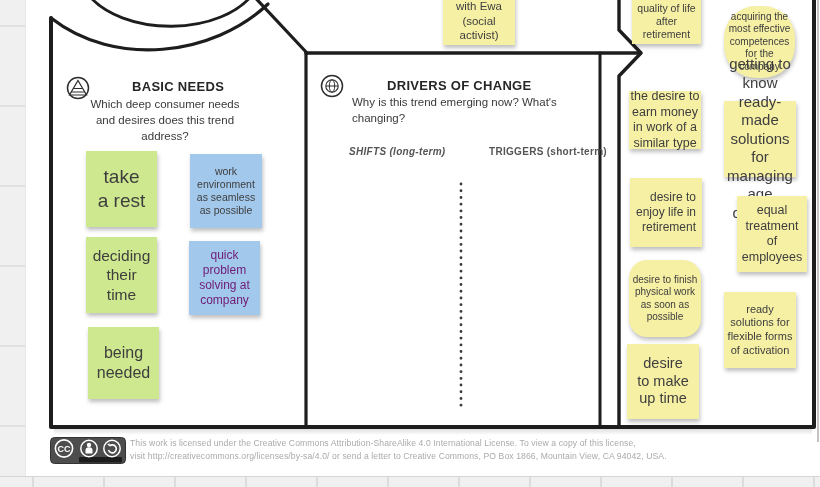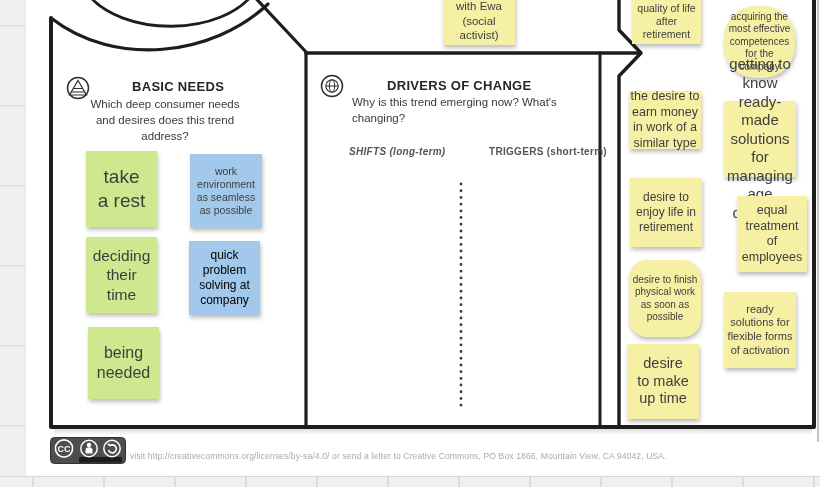--- a/index.html
+++ b/index.html
@@ -88,21 +88,21 @@
 company</div>
       <div class="sticky" style="left: 629px; top: 76px; width: 72px; height: 58px; font-size: 12.5px; background: rgb(246, 240, 165); color: rgb(62, 62, 62); margin-top: 15px;">the desire to
 earn money
 in work of a
 similar type</div>
       <div class="sticky" style="left: 724px; top: 101px; width: 72px; height: 76px; font-size: 15px; background: rgb(246, 240, 165); color: rgb(62, 62, 62);">getting to know
 ready-made
 solutions for
 managing age
 diversity</div>
-      <div class="sticky" style="left: 630px; top: 178px; width: 72px; height: 69px; font-size: 12px; background: rgb(246, 240, 165); color: rgb(62, 62, 62);">desire to
+      <div class="sticky" style="left: 630px; top: 178px; width: 72px; height: 69px; font-size: 12px; background: rgb(246, 240, 165); color: rgb(62, 62, 62); text-align: right;">desire to
 enjoy life in
 retirement</div>
       <div class="sticky" style="left: 729px; top: 196px; width: 70px; height: 76px; font-size: 12.5px; background: rgb(246, 240, 165); color: rgb(62, 62, 62); margin-left: 8px;">equal
 treatment
 of
 employees</div>
       <div class="sticky" style="left: 629px; top: 260px; width: 72px; height: 77px; font-size: 10px; background: rgb(246, 240, 165); color: rgb(62, 62, 62); border-radius: 18px;">desire to finish
 physical work
 as soon as
 possible</div>
@@ -117,21 +117,21 @@
 a rest</div>
       <div class="sticky" style="left: 86px; top: 237px; width: 71px; height: 76px; font-size: 15.5px; background: rgb(205, 232, 142); color: rgb(62, 62, 62);">deciding
 their
 time</div>
       <div class="sticky" style="left: 88px; top: 327px; width: 71px; height: 72px; font-size: 16px; background: rgb(205, 232, 142); color: rgb(62, 62, 62);">being
 needed</div>
       <div class="sticky" style="left: 190px; top: 154px; width: 72px; height: 74px; font-size: 10.5px; background: rgb(162, 200, 236); color: rgb(62, 62, 62);">work
 environment
 as seamless
 as possible</div>
-      <div class="sticky" style="left: 189px; top: 241px; width: 71px; height: 74px; font-size: 12px; background: rgb(162, 200, 236); color: #000000;">quick
+      <div class="sticky" style="left: 189px; top: 241px; width: 71px; height: 74px; font-size: 12px; background: rgb(162, 200, 236); color: #701a75;">quick
 problem
 solving at
 company</div>
     </div>
 
   <div class="frame-shadow-b"></div>
   <div class="frame-shadow-r"></div>
 
   <svg class="cc-badge" width="76" height="27" viewBox="0 0 76 27">
     <rect x="0.5" y="0.5" width="75" height="26" rx="4" fill="#4d4d4d" stroke="#333"></rect>
@@ -144,20 +144,21 @@
       <circle cx="39" cy="11.5" r="8.2" fill="none" stroke="#fff" stroke-width="1.5"></circle>
       <circle cx="39" cy="8" r="2.2" fill="#fff"></circle>
       <path d="M35.5,16.5 v-3.2 a3.5,3 0 0 1 7,0 v3.2 Z" fill="#fff"></path>
     </g>
     <g>
       <circle cx="62" cy="11.5" r="8.2" fill="none" stroke="#fff" stroke-width="1.5"></circle>
       <path d="M58.5,13 a4,4 0 1 0 1,-4" fill="none" stroke="#fff" stroke-width="1.6"></path>
       <path d="M57.2,7 l2.6,-0.4 l-0.4,2.8 Z" fill="#fff"></path>
     </g>
   </svg>
+  <div class="lic-line" style="left:130px;top:438px;">This work is licensed under the Creative Commons Attribution-ShareAlike 4.0 International License. To view a copy of this license,</div>
   <div class="lic-line" style="left:130px;top:451px;">visit http://creativecommons.org/licenses/by-sa/4.0/ or send a letter to Creative Commons, PO Box 1866, Mountain View, CA 94042, USA.</div>
 
   <div class="left-strip" id="leftStrip">
       <div class="hline" style="top: 25px;"></div>
       <div class="hline" style="top: 105px;"></div>
       <div class="hline" style="top: 185px;"></div>
       <div class="hline" style="top: 265px;"></div>
       <div class="hline" style="top: 345px;"></div>
       <div class="hline" style="top: 425px;"></div>
     </div>

